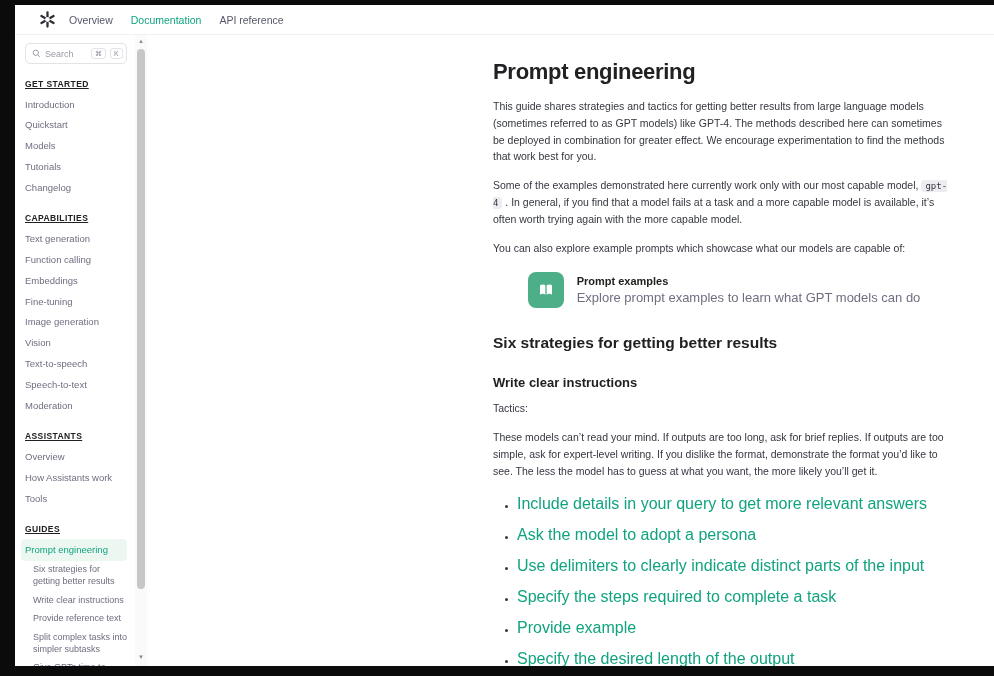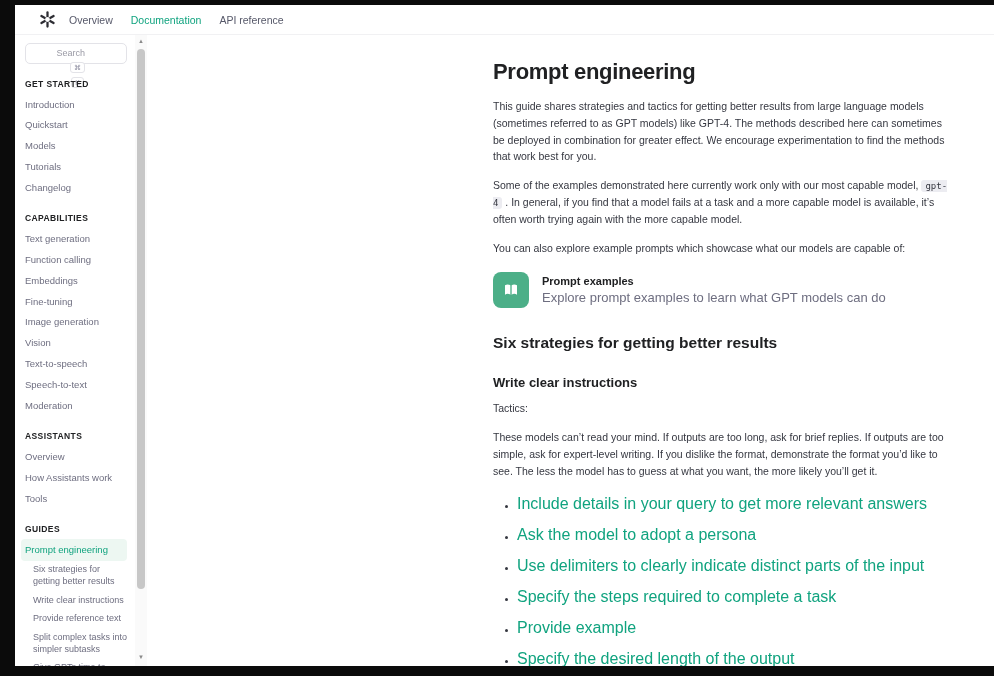--- a/index.html
+++ b/index.html
@@ -23,34 +23,35 @@
     font-size:10.5px; color:#565869; text-decoration:none; cursor:pointer;
   }
   .nav-item.active { color:#10a37f; }
   
   .sidebar {
     position:absolute; top:30px; left:0; width:120px; height:631px;
     padding:8px 2px 0 10px; overflow:hidden; background:#fff;
   }
   .searchbox {
     width:102px; height:21px; border:1px solid #e3e3e8; border-radius:5px;
-    display:flex; align-items:center; padding:0 3px 0 6px; gap:4px; background:#fff;flex-direction:column;
+    display:flex; align-items:center; padding:0 3px 0 6px; gap:4px; background:#fff;
   }
   .searchbox input {
     border:none; outline:none; width:42px; font-size:9px; color:#353740;
     font-family:"Liberation Sans", sans-serif; padding:0; background:transparent;
   }
   .searchbox input::placeholder { color:#9a9aa5; }
   .key {
     border:1px solid #e3e3e8; border-radius:3px; font-size:7px; color:#8e8ea0;
     padding:1px 3px; line-height:1; background:#fff;
   }
   .section-header {
     font-size:8.5px; font-weight:bold; color:#202123; letter-spacing:.4px;
     margin:15px 0 5px 0;
+    text-decoration:underline;
   }
   .side-item {
     font-size:9.5px; color:#6e6e80; padding:4.5px 0; cursor:pointer; line-height:1.25;
   }
   .side-item.active {
     color:#10a37f; background:#edf7f2; border-radius:4px;
     padding:5px 4px; margin-left:-4px; width:106px;
   }
   .side-subitem {
     font-size:9px; color:#6e6e80; padding:3.5px 0 3.5px 8px; cursor:pointer;
@@ -85,21 +86,21 @@
   p  { font-size:10.5px; line-height:1.6; margin:0 0 12px 0; color:#353740; }
   code.inline {
     background:#ececf1; border-radius:3px; padding:1px 4px;
     font-family:"DejaVu Sans Mono", monospace; font-size:9px; color:#353740;
   }
   ul.tactics { margin:12px 0 16px 0; padding-left:24px; }
   ul.tactics li {
     font-size:16px; line-height:1.5; margin-bottom:7px; color:#10a37f; cursor:pointer;
   }
   ul.tactics li::marker { color:#353740; font-size:9px; }
-  .card { display:flex; align-items:center; gap:13px; margin:16px 0 2px 0; cursor:pointer; }
+  .card { display:flex; align-items:center; gap:13px; margin:16px 0 2px 0; cursor:pointer;justify-content:center; }
   .card-icon {
     width:36px; height:36px; border-radius:8px; background:#4caf88;
     display:flex; align-items:center; justify-content:center; flex:0 0 auto;
   }
   .card-title { font-size:11px; font-weight:bold; color:#202123; margin-bottom:3px; }
   .card-desc  { font-size:13px; color:#6e6e80; }
 </style>
 </head>
 <body>
 

